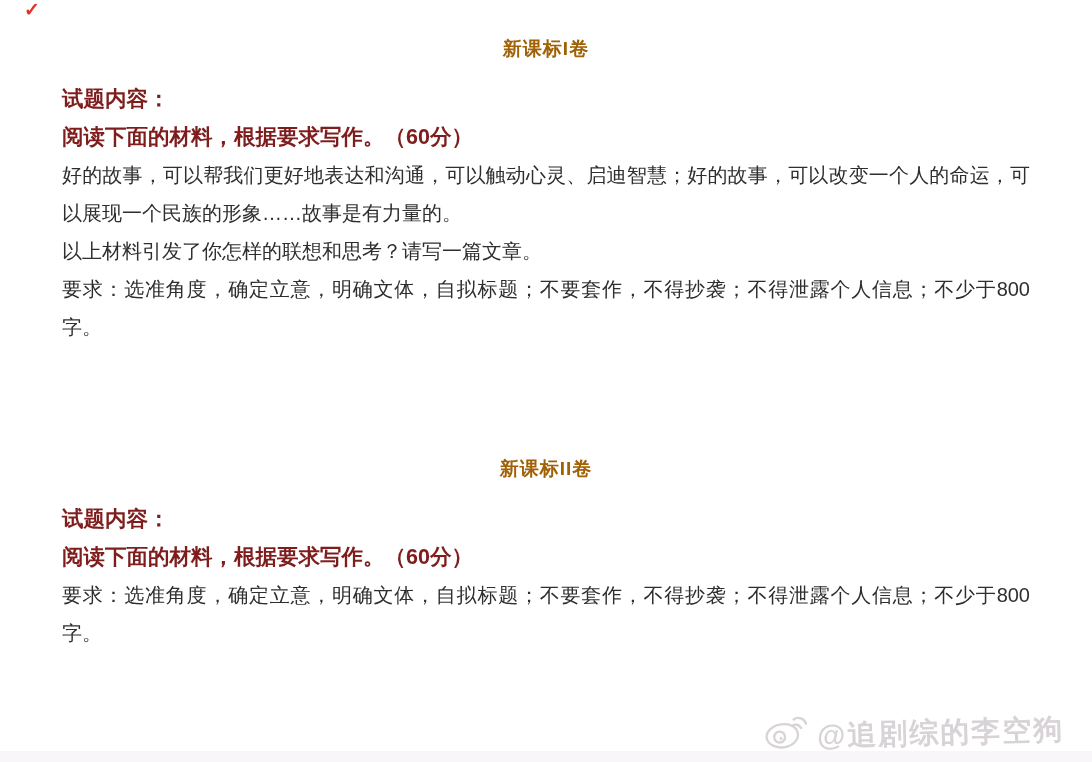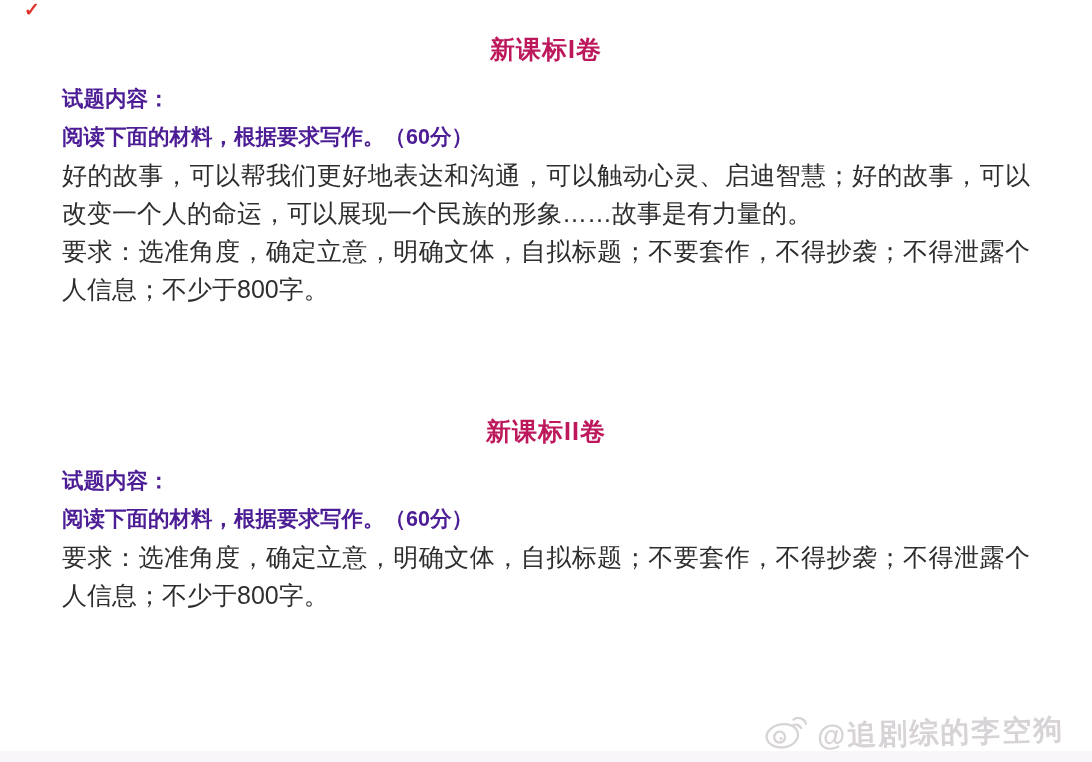--- a/index.html
+++ b/index.html
@@ -20,40 +20,40 @@
   .red-check {
     position: absolute;
     left: 24px;
     top: 0px;
     font-size: 19px;
     font-weight: bold;
     color: #e0312b;
     line-height: 20px;
   }
   .sec-title {
-    font-size: 25px;
+    font-size: 19px;
     font-weight: bold;
-    color: #be185d;
+    color: #a16207;
     text-align: center;
     line-height: 30px;
     margin: 0 0 16px 0;
     letter-spacing: 1px;
   }
   .sec2 { margin-top: 108px; }
   .content-label,
   .instruction {
     margin: 0;
     font-size: 21.5px;
     font-weight: bold;
-    color: #4c1d95;
+    color: #7f1d1d;
     line-height: 38px;
   }
   .body-para {
     margin: 0;
-    font-size: 25px;
+    font-size: 20px;
     color: #2e2e2e;
     line-height: 38px;
     text-align: justify;
     word-break: break-all;
   }
   .watermark {
     position: absolute;
     right: 28px;
     bottom: 6px;
     display: flex;
@@ -82,20 +82,21 @@
 
 <div class="page">
 
   <span class="red-check">✓</span>
 
   <section>
     <h1 class="sec-title">新课标I卷</h1>
     <p class="content-label">试题内容：</p>
     <p class="instruction">阅读下面的材料，根据要求写作。（60分）</p>
     <p class="body-para">好的故事，可以帮我们更好地表达和沟通，可以触动心灵、启迪智慧；好的故事，可以改变一个人的命运，可以展现一个民族的形象……故事是有力量的。</p>
+    <p class="body-para">以上材料引发了你怎样的联想和思考？请写一篇文章。</p>
     <p class="body-para">要求：选准角度，确定立意，明确文体，自拟标题；不要套作，不得抄袭；不得泄露个人信息；不少于800字。</p>
   </section>
 
   <section class="sec2">
     <h1 class="sec-title">新课标II卷</h1>
     <p class="content-label">试题内容：</p>
     <p class="instruction">阅读下面的材料，根据要求写作。（60分）</p>
     <p class="body-para">要求：选准角度，确定立意，明确文体，自拟标题；不要套作，不得抄袭；不得泄露个人信息；不少于800字。</p>
   </section>
 

